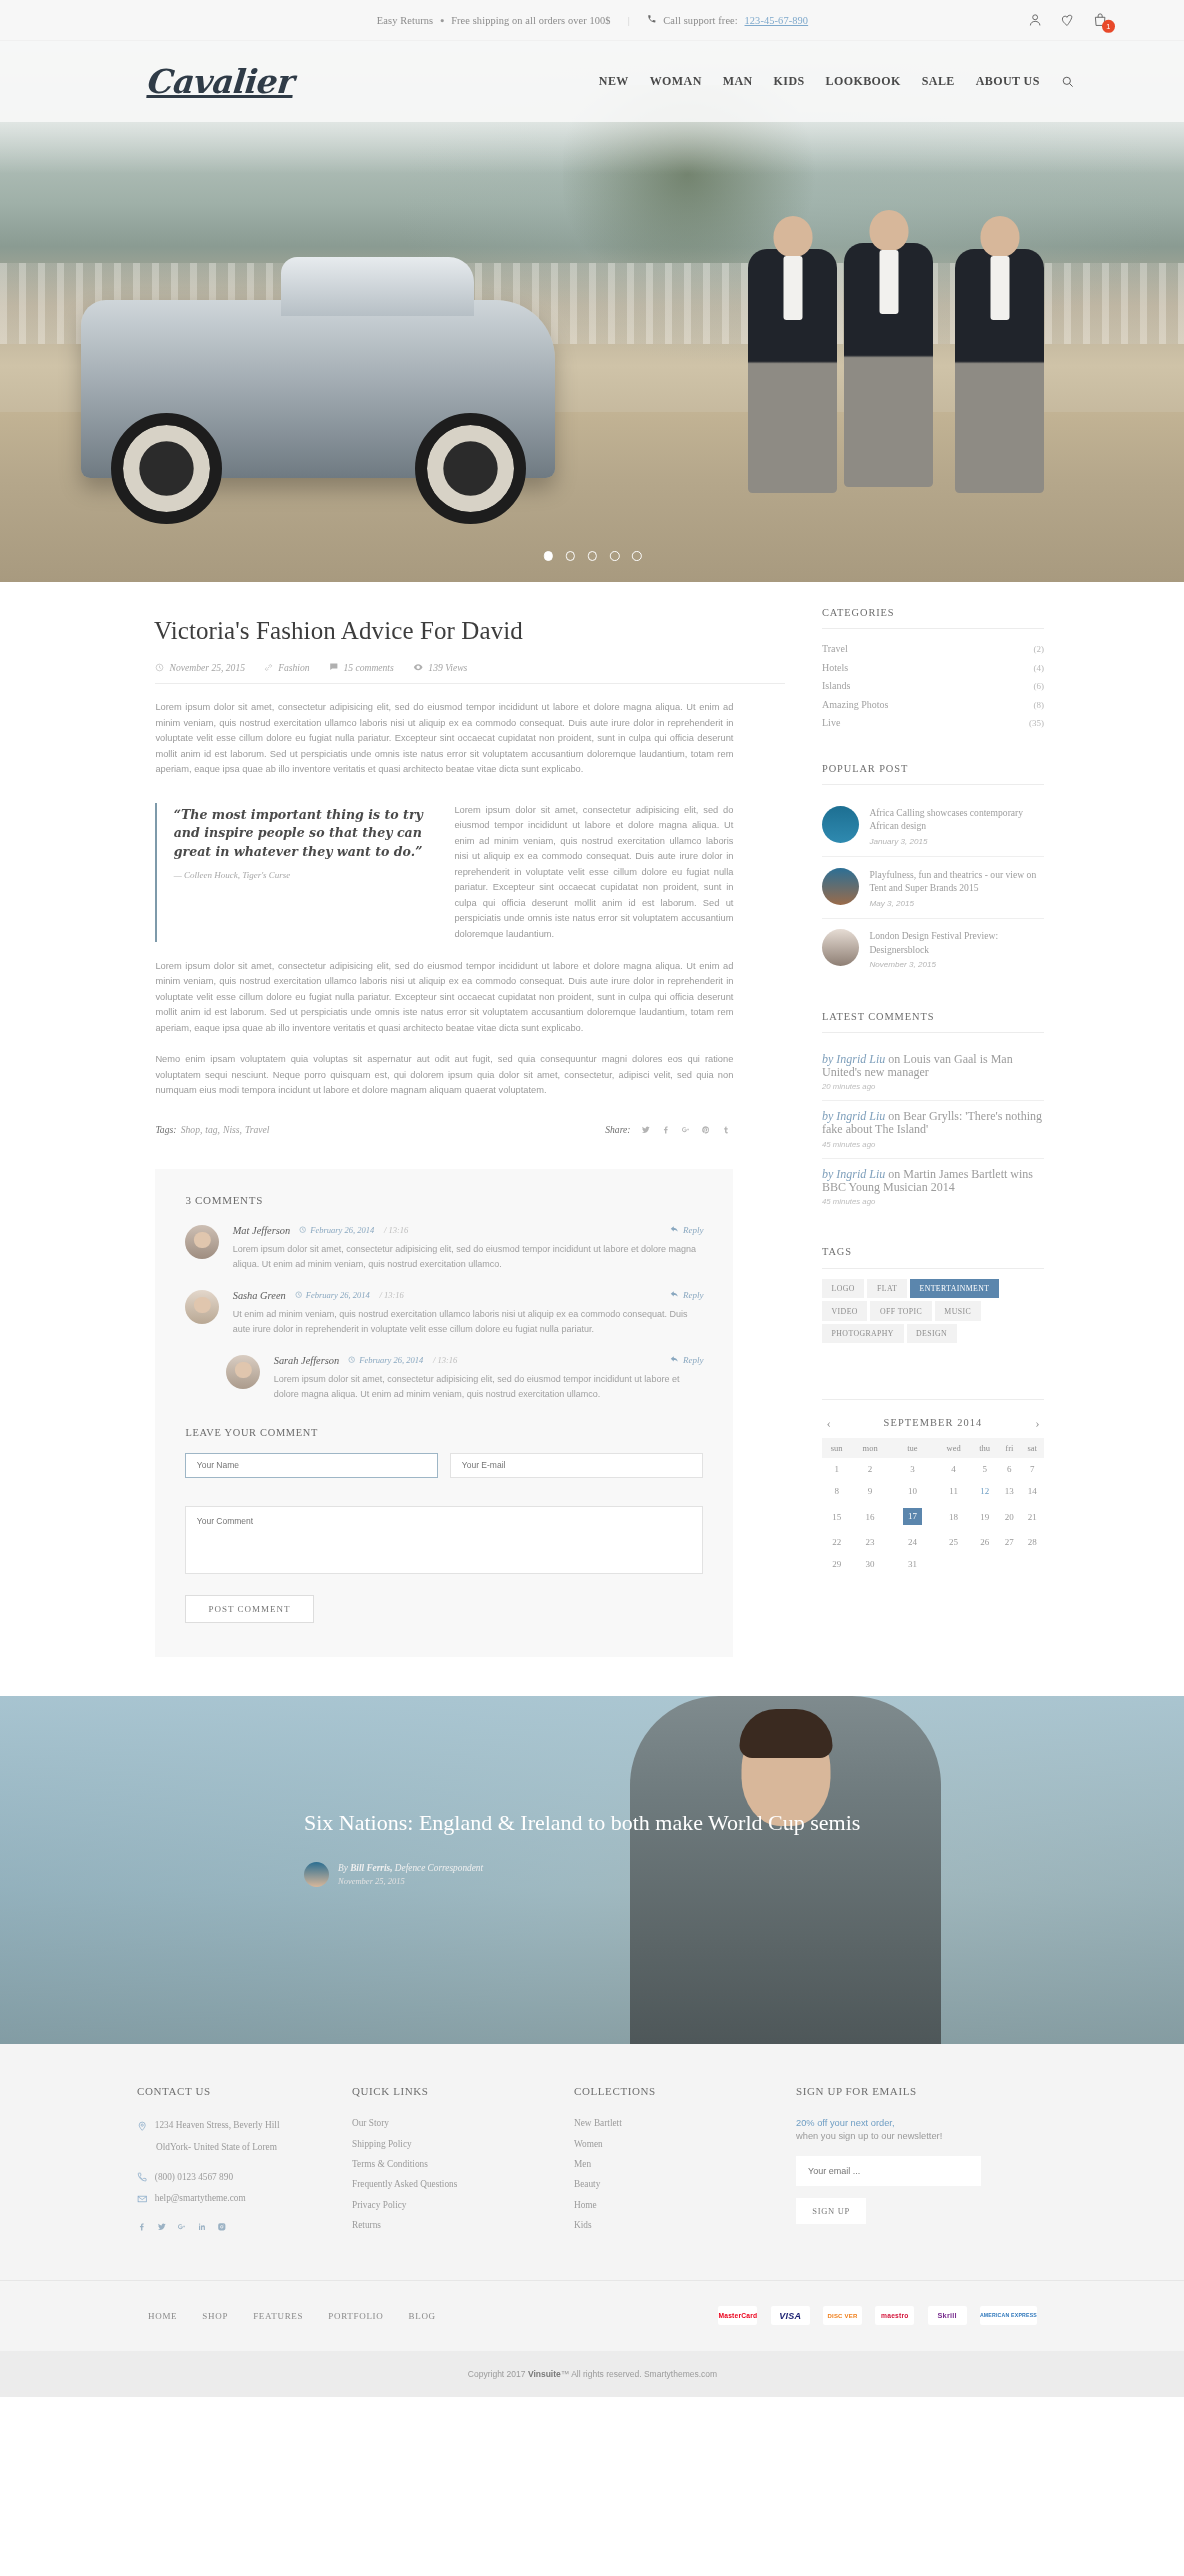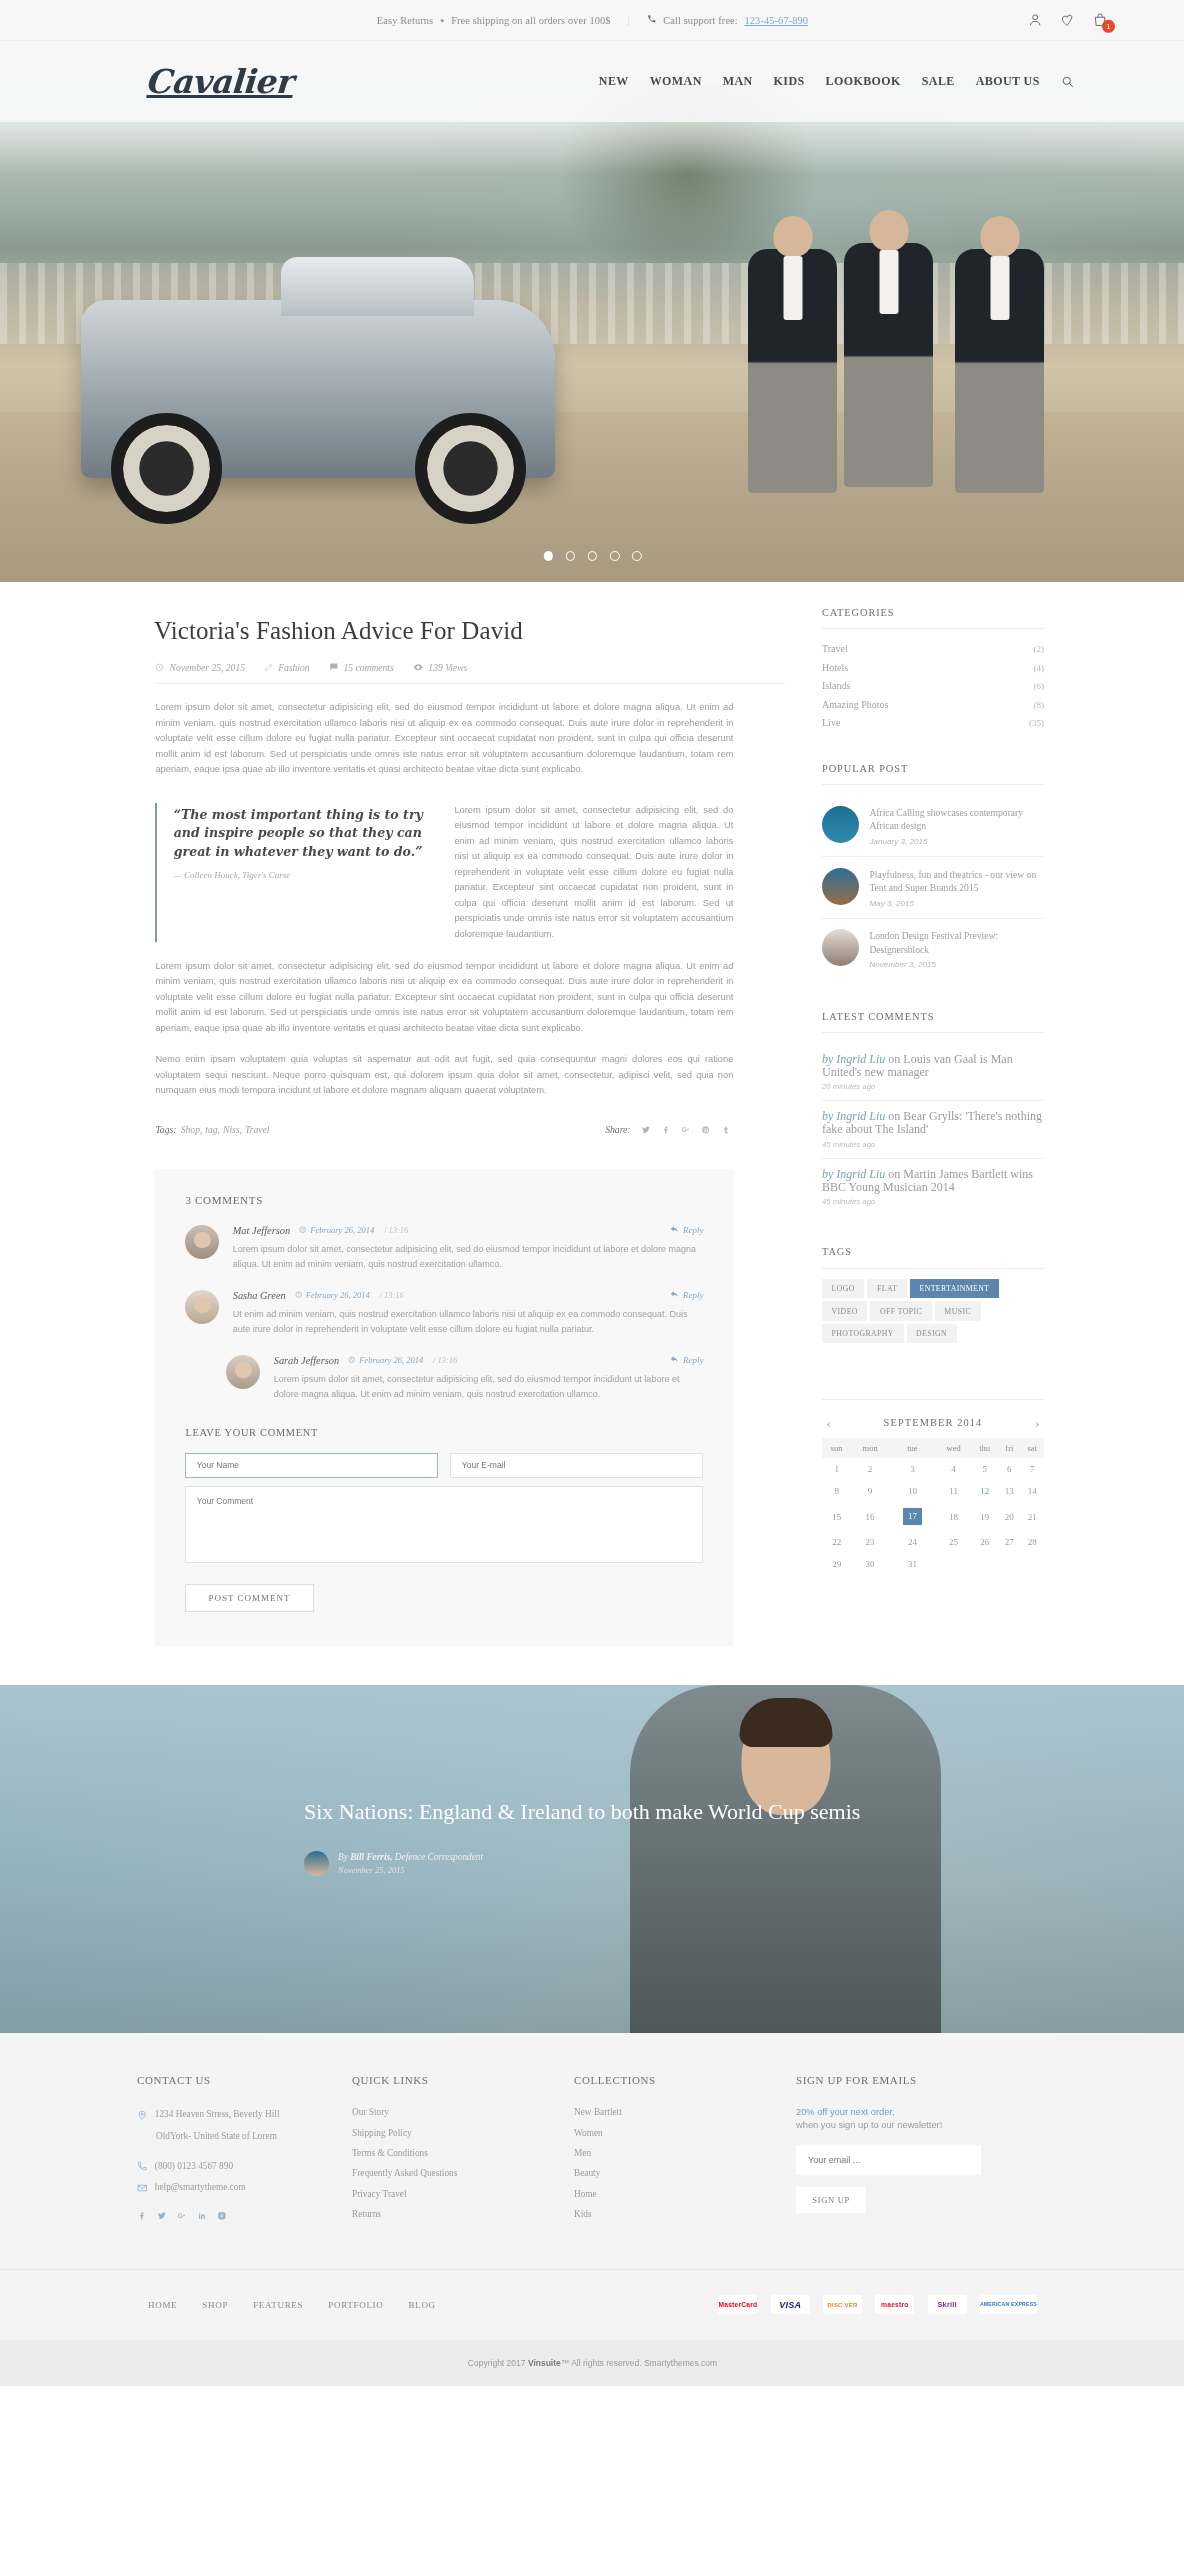--- a/index.html
+++ b/index.html
@@ -249,21 +249,21 @@
     color: #6b6b6b; letter-spacing: 0.7px; margin: 25px 0 15px 0;
   }
   .form-row { display: flex; gap: 12px; }
   .finput {
     height: 25px; border: 0.7px solid #e2e2e2; background: #fff;
     padding: 0 10.4px; font-family: "Liberation Sans", sans-serif;
     font-size: 8.5px; color: #b3b3b3; outline: none; flex: 1;
   }
   .finput.focused { border-color: #9eb6c6; }
   .ftext {
-    margin-top: 8px; width: 100%; height: 77px;
+    margin-top: 28px; width: 100%; height: 68px;
     border: 0.7px solid #e2e2e2; background: #fff; padding: 9px 10.4px;
     font-family: "Liberation Sans", sans-serif; font-size: 8.5px;
     color: #b3b3b3; outline: none; resize: none;
   }
   .post-btn {
     margin-top: 18px; border: 0.7px solid #ddd; background: #fff;
     padding: 8.1px 22px; font-family: "Liberation Serif", serif;
     font-size: 9px; letter-spacing: 1px; color: #767676; cursor: pointer;
   }
 
@@ -986,21 +986,21 @@
             </a>
         </div>
       </div>
 
       <div class="fcol c2">
         <div class="ftitle">QUICK LINKS</div>
         <a href="#" class="flink">Our Story</a>
         <a href="#" class="flink">Shipping Policy</a>
         <a href="#" class="flink">Terms &amp; Conditions</a>
         <a href="#" class="flink">Frequently Asked Questions</a>
-        <a href="#" class="flink">Privacy Travel</a>
+        <a href="#" class="flink">Privacy Policy</a>
         <a href="#" class="flink">Returns</a>
       </div>
 
       <div class="fcol c3">
         <div class="ftitle">COLLECTIONS</div>
         <a href="#" class="flink">New Bartlett</a>
         <a href="#" class="flink">Women</a>
         <a href="#" class="flink">Men</a>
         <a href="#" class="flink">Beauty</a>
         <a href="#" class="flink">Home</a>

